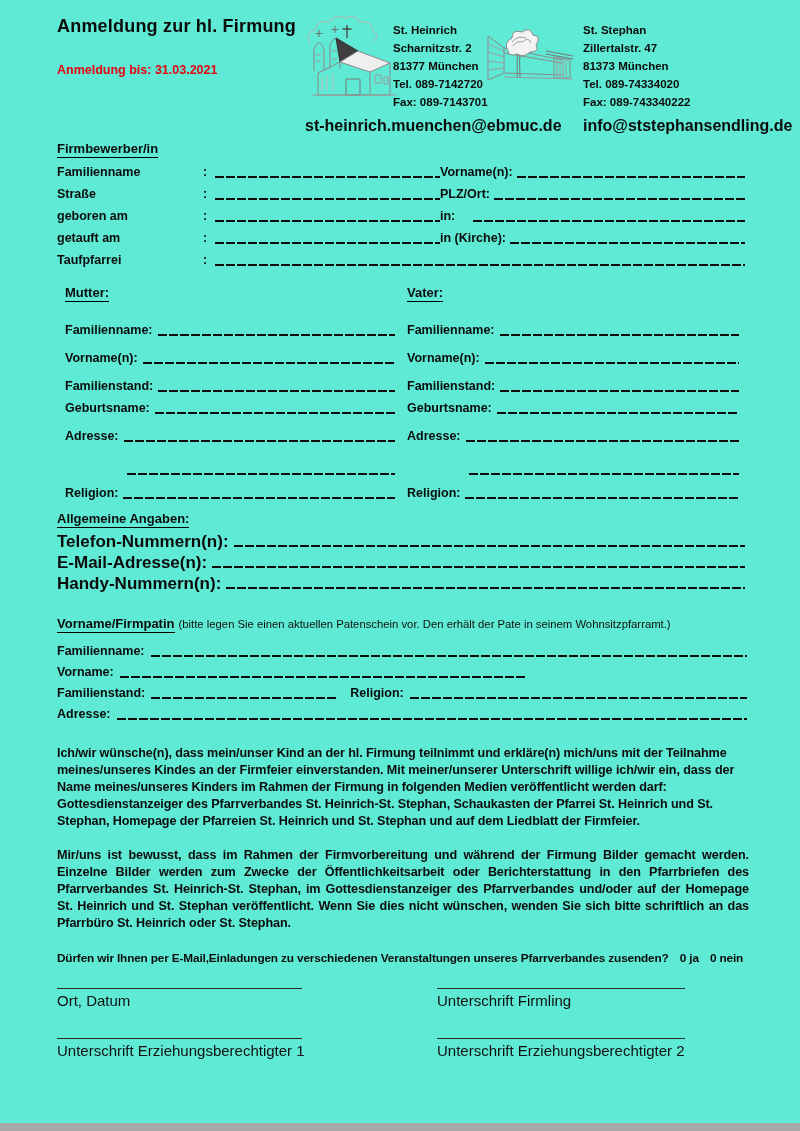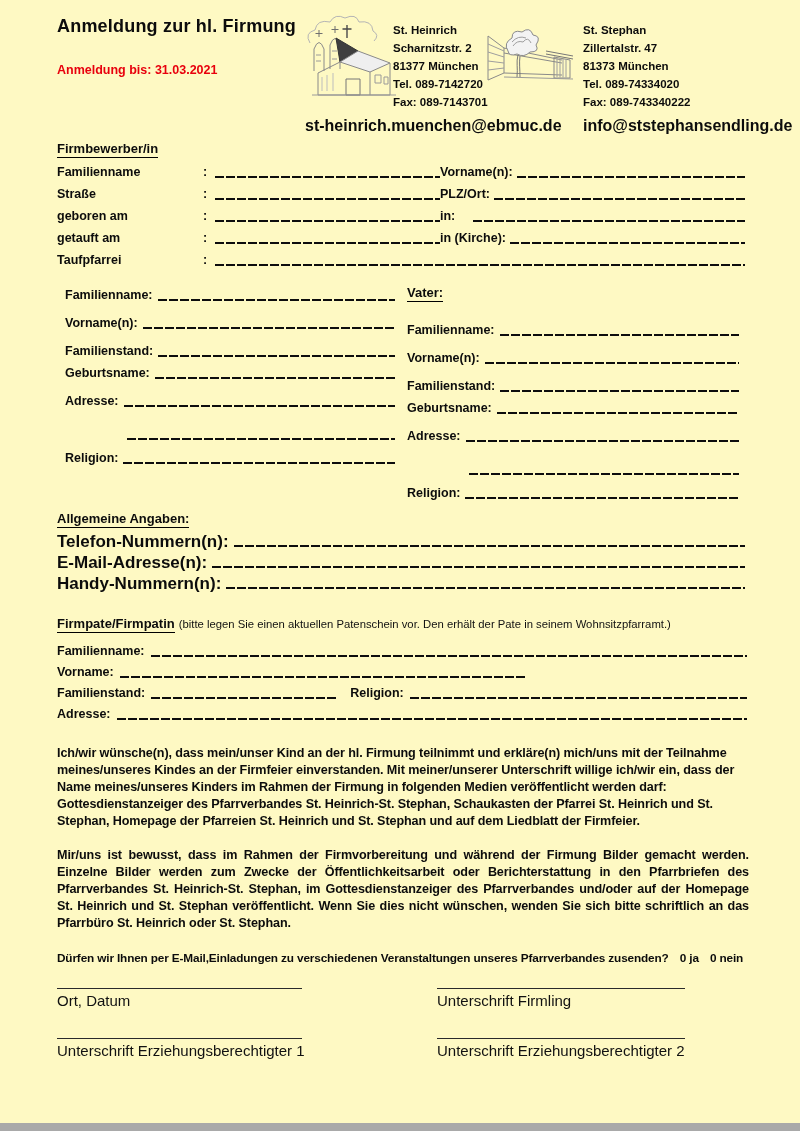--- a/index.html
+++ b/index.html
@@ -1,17 +1,17 @@
 <!DOCTYPE html>
 <html><head>
 <meta charset="utf-8">
 <title>Anmeldung zur hl. Firmung</title>
 <style>
   html,body{margin:0;padding:0;background:#ffffff;}
-  .page{position:relative;width:800px;height:1131px;background:#fef9c3;overflow:hidden;
+  .page{position:relative;width:800px;height:1131px;background:#5eead4;overflow:hidden;
         font-family:"Liberation Sans",sans-serif;color:#0c0c0c;}
   .abs{position:absolute;}
 
   
   .title{left:57px;top:16px;font-size:18px;font-weight:bold;letter-spacing:.2px;}
   .deadline{left:57px;top:63px;font-size:12.5px;font-weight:bold;}
   .pcolhdr{top:21px;width:180px;font-size:11.5px;font-weight:bold;line-height:18px;}
   .pcolhdr div{height:18px;}
   .email{top:117px;font-size:16px;font-weight:bold;}
 
@@ -173,20 +173,21 @@
     <div class="app-row">
       <span class="app-l1">Taufpfarrei</span>
       <span class="app-colon">:</span>
       <span class="bl"></span>
     </div>
   </div>
 
   <div class="abs" id="parents">
 
     <div class="pcol colL">
+      <div class="phead"><span class="hd">Mutter:</span></div>
       <div class="p-row mb8">
         <span class="plbl">Familienname:</span>
         <span class="bl"></span>
       </div>
       <div class="p-row mb8">
         <span class="plbl">Vorname(n):</span>
         <span class="bl"></span>
       </div>
       <div class="p-row mb2">
         <span class="plbl">Familienstand:</span>
@@ -252,21 +253,21 @@
       <span class="bl"></span>
     </div>
     <div class="g-row">
       <span class="plbl">Handy-Nummern(n):</span>
       <span class="bl"></span>
     </div>
   </div>
 
   <div class="abs" id="sponsor">
     <div class="sp-headrow">
-      <span class="hd">Firmpate/Firmpatin</span>
+      <span class="hd">Vorname/Firmpatin</span>
       <span class="sp-note">(bitte legen Sie einen aktuellen Patenschein vor. Den erhält der Pate in seinem Wohnsitzpfarramt.)</span>
     </div>
     <div class="sp-row">
       <span class="plbl">Familienname:</span>
       <span class="bl"></span>
     </div>
     <div class="sp-row">
       <span class="plbl">Vorname:</span>
       <span class="bl w405"></span>
     </div>

